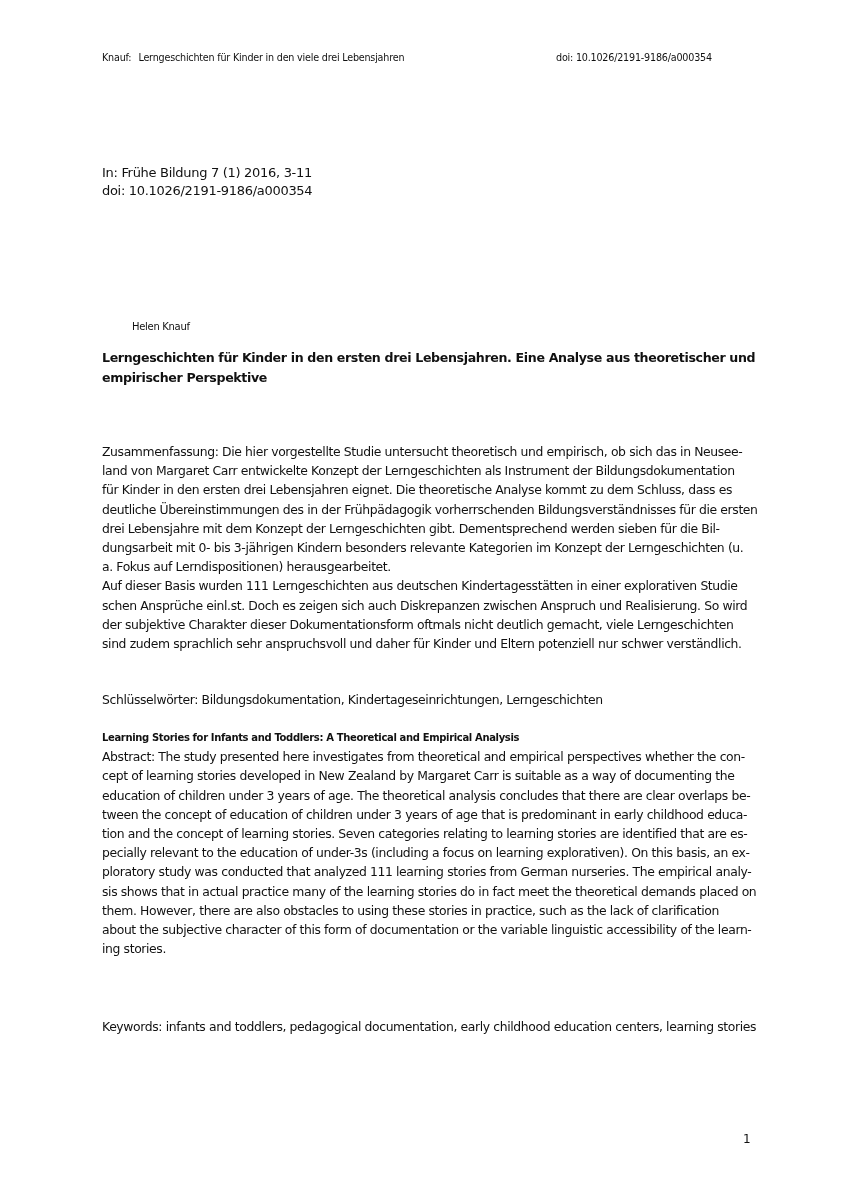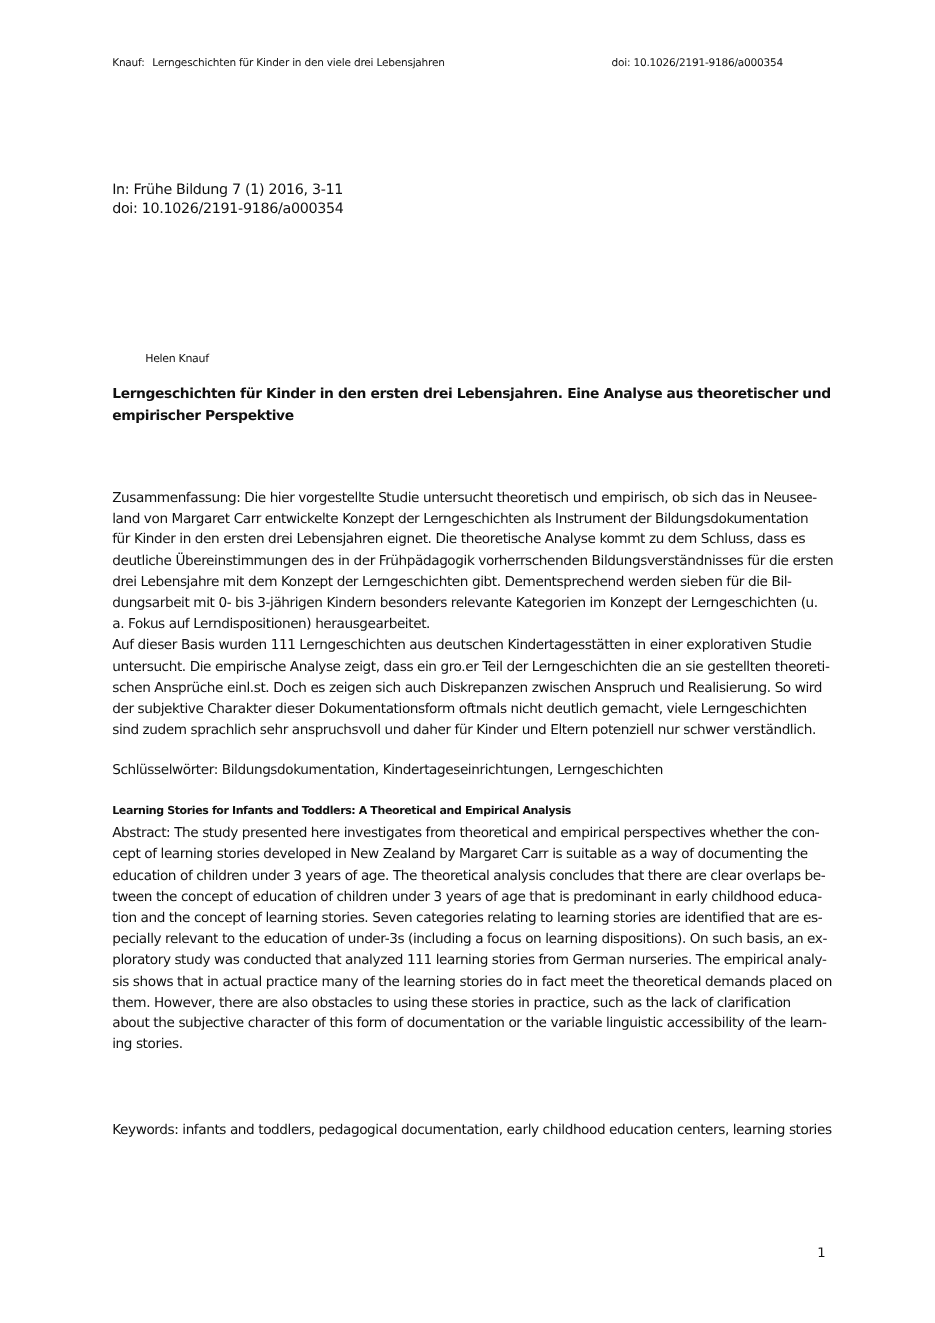--- a/index.html
+++ b/index.html
@@ -42,36 +42,35 @@
 
 <div class="abs para" style="top:442px;">
   <span class="line">Zusammenfassung: Die hier vorgestellte Studie untersucht theoretisch und empirisch, ob sich das in Neusee-</span>
   <span class="line">land von Margaret Carr entwickelte Konzept der Lerngeschichten als Instrument der Bildungsdokumentation</span>
   <span class="line">für Kinder in den ersten drei Lebensjahren eignet. Die theoretische Analyse kommt zu dem Schluss, dass es</span>
   <span class="line">deutliche Übereinstimmungen des in der Frühpädagogik vorherrschenden Bildungsverständnisses für die ersten</span>
   <span class="line">drei Lebensjahre mit dem Konzept der Lerngeschichten gibt. Dementsprechend werden sieben für die Bil-</span>
   <span class="line">dungsarbeit mit 0- bis 3-jährigen Kindern besonders relevante Kategorien im Konzept der Lerngeschichten (u.</span>
   <span class="line">a. Fokus auf Lerndispositionen) herausgearbeitet.</span>
   <span class="line">Auf dieser Basis wurden 111 Lerngeschichten aus deutschen Kindertagesstätten in einer explorativen Studie</span>
-  <span class="line">untersucht. Die empirische Analyse zeigt, dass ein gro.er Teil der Lerngeschichten die an sie gestellten theoreti-</span>
   <span class="line">schen Ansprüche einl.st. Doch es zeigen sich auch Diskrepanzen zwischen Anspruch und Realisierung. So wird</span>
   <span class="line">der subjektive Charakter dieser Dokumentationsform oftmals nicht deutlich gemacht, viele Lerngeschichten</span>
   <span class="line">sind zudem sprachlich sehr anspruchsvoll und daher für Kinder und Eltern potenziell nur schwer verständlich.</span>
 </div>
 
 <div class="abs para" style="top:690px;">Schlüsselwörter: Bildungsdokumentation, Kindertageseinrichtungen, Lerngeschichten</div>
 
 <div class="abs para" style="top:728px;">
   <span class="line en-title">Learning Stories for Infants and Toddlers: A Theoretical and Empirical Analysis</span>
   <span class="line">Abstract: The study presented here investigates from theoretical and empirical perspectives whether the con-</span>
   <span class="line">cept of learning stories developed in New Zealand by Margaret Carr is suitable as a way of documenting the</span>
   <span class="line">education of children under 3 years of age. The theoretical analysis concludes that there are clear overlaps be-</span>
   <span class="line">tween the concept of education of children under 3 years of age that is predominant in early childhood educa-</span>
   <span class="line">tion and the concept of learning stories. Seven categories relating to learning stories are identified that are es-</span>
-  <span class="line">pecially relevant to the education of under-3s (including a focus on learning dispositions). On such basis, an ex-</span>
+  <span class="line">pecially relevant to the education of under-3s (including a focus on learning explorativen). On this basis, an ex-</span>
   <span class="line">ploratory study was conducted that analyzed 111 learning stories from German nurseries. The empirical analy-</span>
   <span class="line">sis shows that in actual practice many of the learning stories do in fact meet the theoretical demands placed on</span>
   <span class="line">them. However, there are also obstacles to using these stories in practice, such as the lack of clarification</span>
   <span class="line">about the subjective character of this form of documentation or the variable linguistic accessibility of the learn-</span>
   <span class="line">ing stories.</span>
 </div>
 
 <div class="abs para" style="top:1017px;">Keywords: infants and toddlers, pedagogical documentation, early childhood education centers, learning stories</div>
 
 <div class="abs pageno">1</div>

